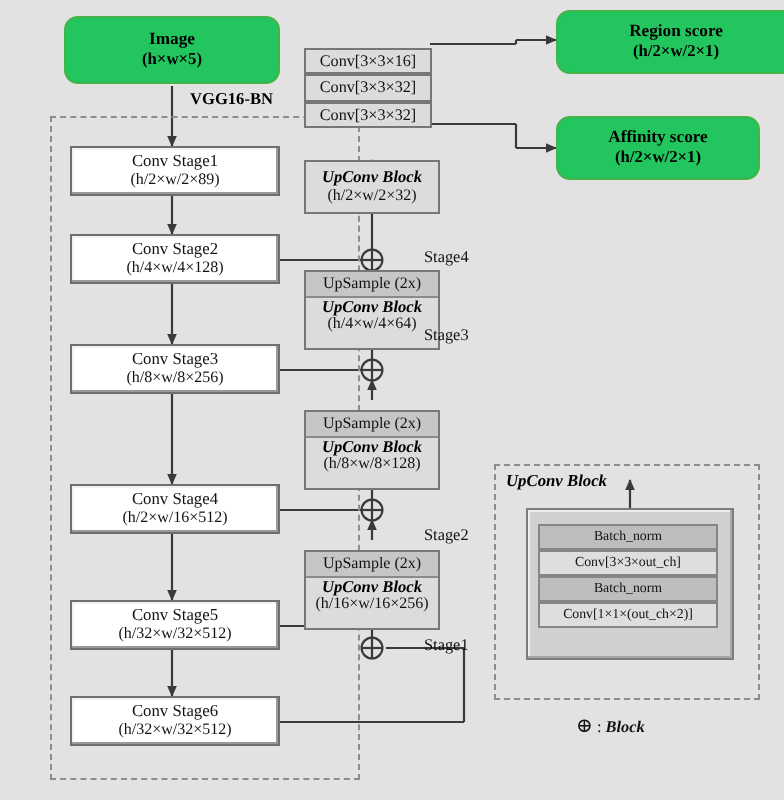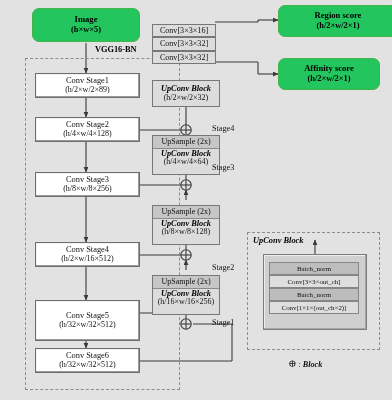--- a/index.html
+++ b/index.html
@@ -160,21 +160,21 @@
   <div class="node stagebox" style="left:35px;top:172px;width:105px;height:25px;">
     <div>Conv Stage3</div>
     <div class="l2">(h/8×w/8×256)</div>
   </div>
 
   <div class="node stagebox" style="left:35px;top:242px;width:105px;height:25px;">
     <div>Conv Stage4</div>
     <div class="l2">(h/2×w/16×512)</div>
   </div>
 
-  <div class="node stagebox" style="left:35px;top:300px;width:105px;height:41px;">
+  <div class="node stagebox" style="left:35px;top:300px;width:105px;height:25px;">
     <div>Conv Stage5</div>
     <div class="l2">(h/32×w/32×512)</div>
   </div>
 
   <div class="node stagebox" style="left:35px;top:348px;width:105px;height:25px;">
     <div>Conv Stage6</div>
     <div class="l2">(h/32×w/32×512)</div>
   </div>
 
   <div class="node convrow" style="left:152px;top:23.5px;width:64px;height:13.5px;">

